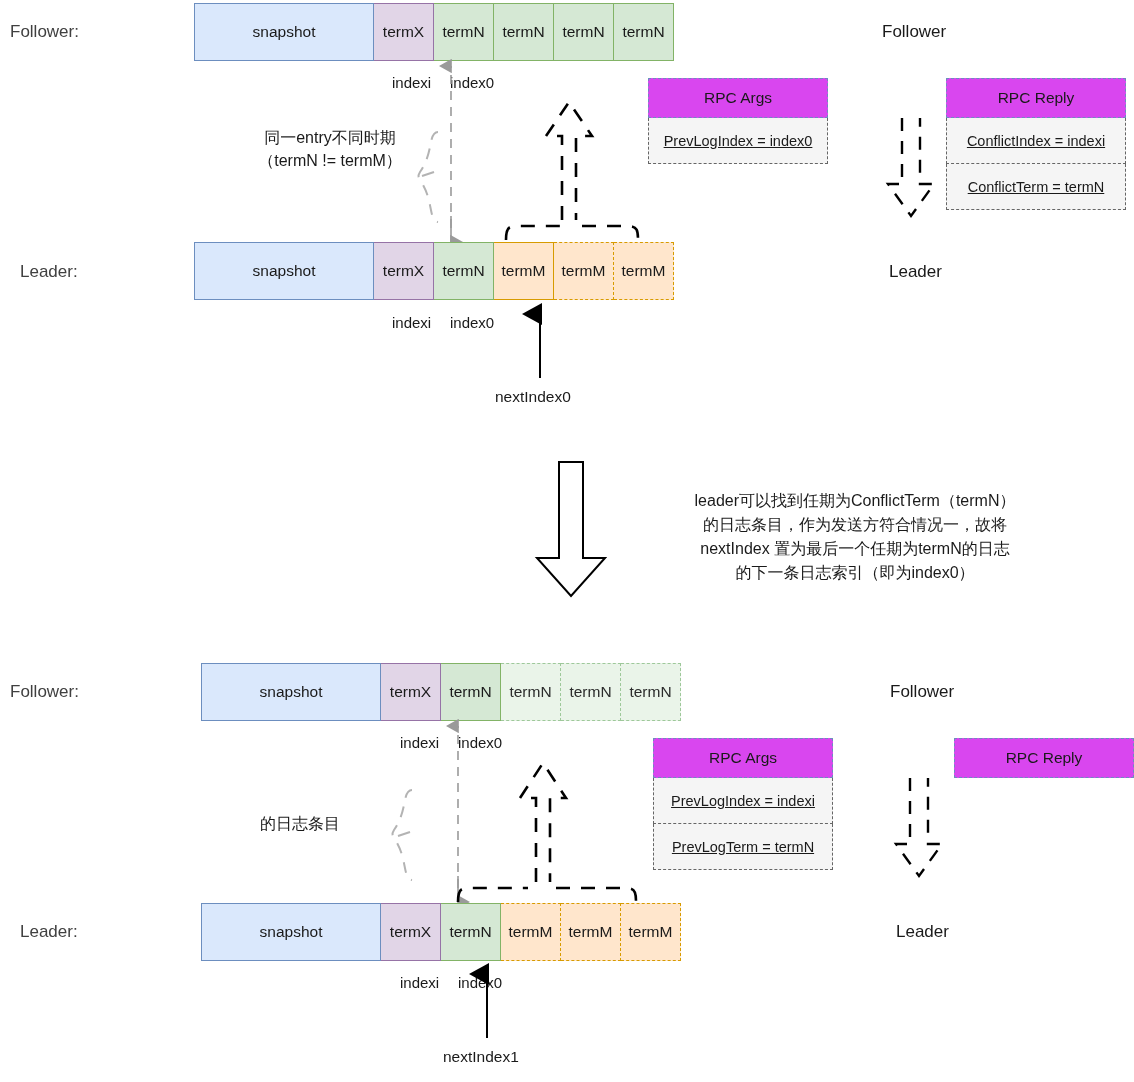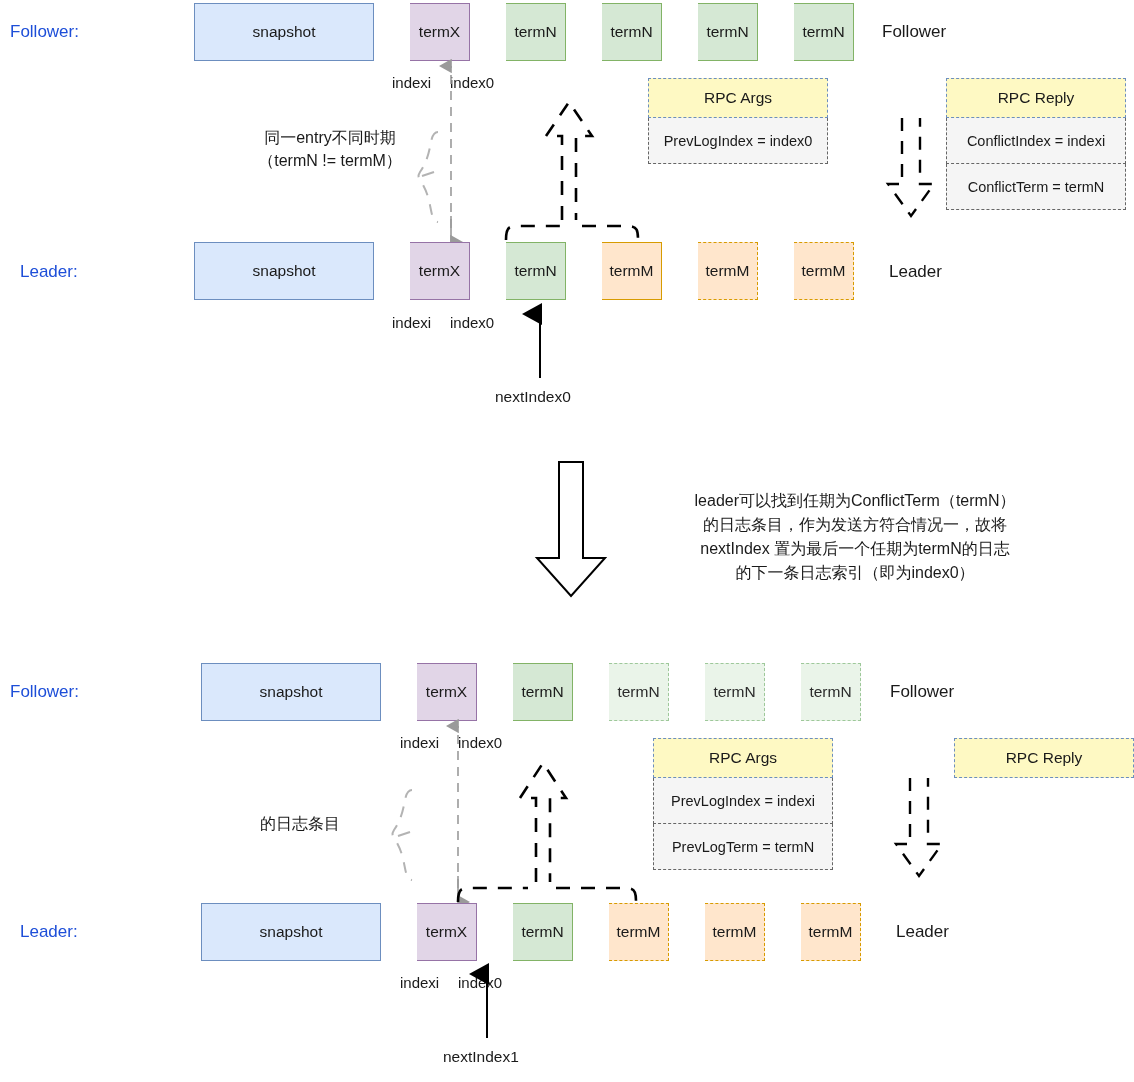--- a/index.html
+++ b/index.html
@@ -5,21 +5,21 @@
   html,body{margin:0;padding:0;background:#ffffff;}
   body{
     width:1134px;height:1082px;position:relative;overflow:hidden;
     font-family:"Liberation Sans","DejaVu Sans",sans-serif;
     color:#1a1a1a;
   }
   .abs{position:absolute;}
 
   
   .rowlabel{
-    font-size:17px;color:#1d4ed8;white-space:nowrap;
+    font-size:17px;color:#404040;white-space:nowrap;
   }
   .sidelabel{
     font-size:17px;color:#1a1a1a;white-space:nowrap;
   }
 
   
   .logrow{display:flex;align-items:stretch;height:58px;padding-left:44px;}
   .cell{
     display:flex;align-items:center;justify-content:center;
     font-size:15.5px;box-sizing:border-box;white-space:nowrap;
@@ -28,37 +28,37 @@
   .c-purple  {background:#e1d5e7;border:1px solid #9673a6;}
   .c-green   {background:#d5e8d4;border:1px solid #82b366;}
   .c-orange  {background:#ffe6cc;border:1px solid #d79b00;}
 
   .c-green-faded{
     background:#eaf4e9;border:1px dashed #9ec89a;color:#2b2b2b;
   }
   .c-orange-dash{
     background:#ffe6cc;border:1px dashed #d79b00;
   }
-  .nb-left{border-left:none;margin-left:36px;}
+  .nb-left{border-left:none;}
 
   
   .idx{font-size:15px;color:#1a1a1a;white-space:nowrap;}
   .ptr{font-size:15.5px;color:#1a1a1a;white-space:nowrap;}
 
   
   .rpcbox{width:180px;}
   .rpc-hd{
-    background:#fef9c3;border:1.6px dashed #6c8ebf;
+    background:#d946ef;border:1.6px dashed #6c8ebf;
     height:40px;display:flex;align-items:center;justify-content:center;
     font-size:15.5px;box-sizing:border-box;
   }
   .rpc-rw{
     background:#f5f5f5;border:1.6px dashed #666666;border-top:none;
     height:46px;display:flex;align-items:center;justify-content:center;
-    font-size:14.5px;box-sizing:border-box;white-space:nowrap;
+    font-size:14.5px;box-sizing:border-box;white-space:nowrap;text-decoration:underline;
   }
 
   
   .anno{
     font-size:16px;line-height:1.45;text-align:center;color:#1a1a1a;
     white-space:pre-line;
   }
   .bigtext{
     font-size:16px;line-height:1.5;text-align:center;color:#1a1a1a;
     white-space:pre-line;width:430px;

